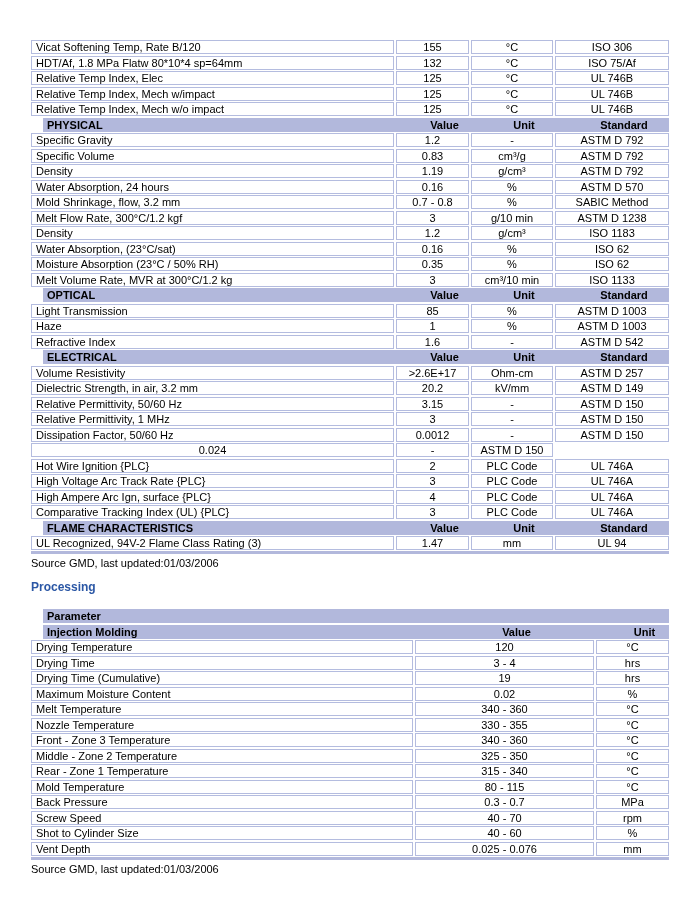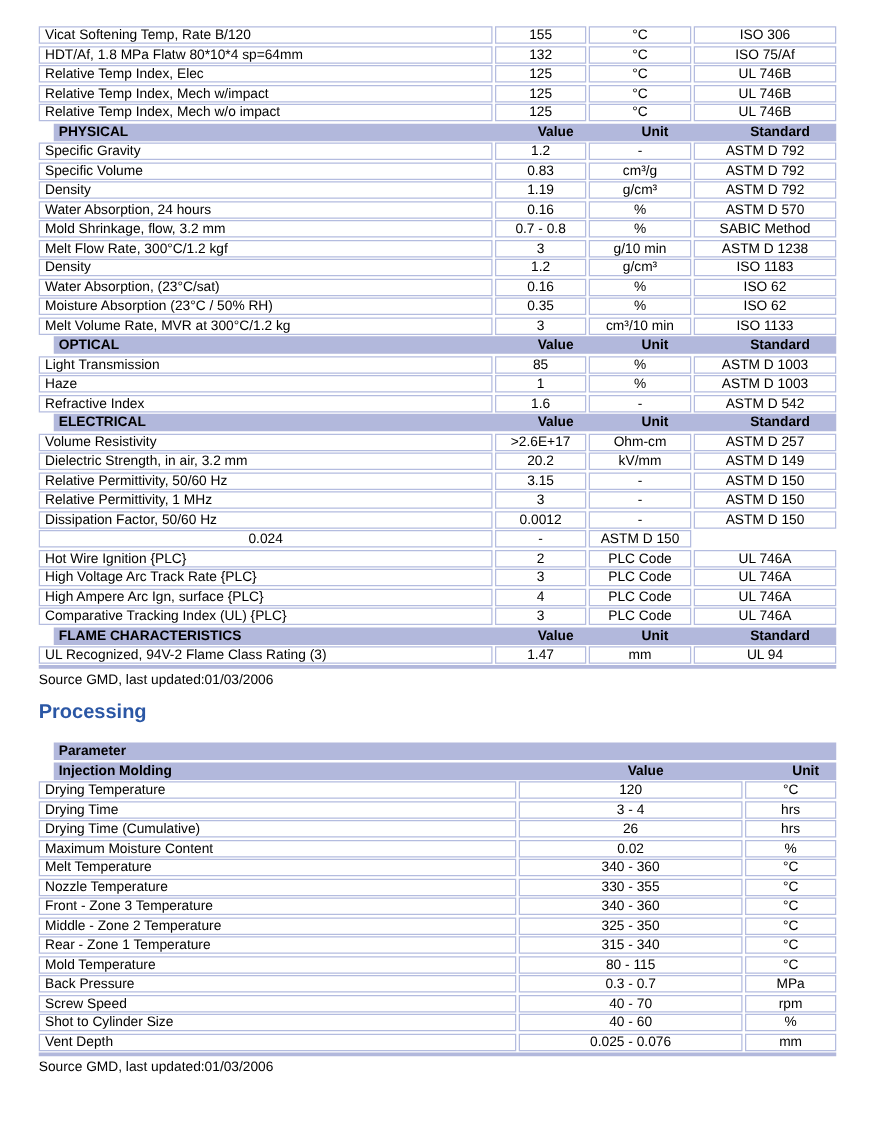--- a/index.html
+++ b/index.html
@@ -1,21 +1,21 @@
 <!DOCTYPE html>
 <html><head>
 <meta charset="utf-8">
 <style>
   html,body{margin:0;padding:0;background:#ffffff;}
   body{
     width:700px;height:905px;
     font-family:"Liberation Sans","DejaVu Sans",sans-serif;
     color:#000;
   }
-  .page{position:relative;width:638px;margin:0 auto;padding-top:21px;}
+  .page{position:relative;width:638px;margin:0 auto;padding-top:40px;}
   .tbl{width:638px;}
   .row{display:grid;column-gap:2px;margin-bottom:1.5px;}
   .t1{grid-template-columns:363px 73px 82px 114px;}
   .t2{grid-template-columns:382px 179px 73px;}
   .t2full{grid-template-columns:1fr;}
   .cell{
     box-sizing:border-box;height:14px;
     border:1px solid #b4bcdf;background:#fff;
     font-size:11px;line-height:12px;
     display:flex;align-items:center;justify-content:center;
@@ -23,21 +23,21 @@
   }
   .cell.name{justify-content:flex-start;padding-left:4px;}
   .hrow{background:#b2b8dc;margin-left:12px;}
   .hrow .cell{border:none;background:transparent;font-weight:bold;}
   .tbl-bottom{height:3px;background:#b2b8dc;margin-top:-0.5px;}
   .source-note{
     width:638px;font-size:11px;
     margin-top:3px;height:13px;
   }
   .proc-heading{
-    margin:10px 0 15px 0;font-size:16px;font-weight:bold;
+    margin:10px 0 15px 0;font-size:12px;font-weight:bold;
     color:#2b57a5;
   }
 </style>
 </head>
 <body>
 
 <div class="page">
 
   <div id="props-table" class="tbl">
       <div class="row t1">
@@ -257,21 +257,21 @@
         <div class="cell">120</div>
         <div class="cell">°C</div>
       </div>
       <div class="row t2">
         <div class="cell name">Drying Time</div>
         <div class="cell">3 - 4</div>
         <div class="cell">hrs</div>
       </div>
       <div class="row t2">
         <div class="cell name">Drying Time (Cumulative)</div>
-        <div class="cell">26</div>
+        <div class="cell">19</div>
         <div class="cell">hrs</div>
       </div>
       <div class="row t2">
         <div class="cell name">Maximum Moisture Content</div>
         <div class="cell">0.02</div>
         <div class="cell">%</div>
       </div>
       <div class="row t2">
         <div class="cell name">Melt Temperature</div>
         <div class="cell">340 - 360</div>

